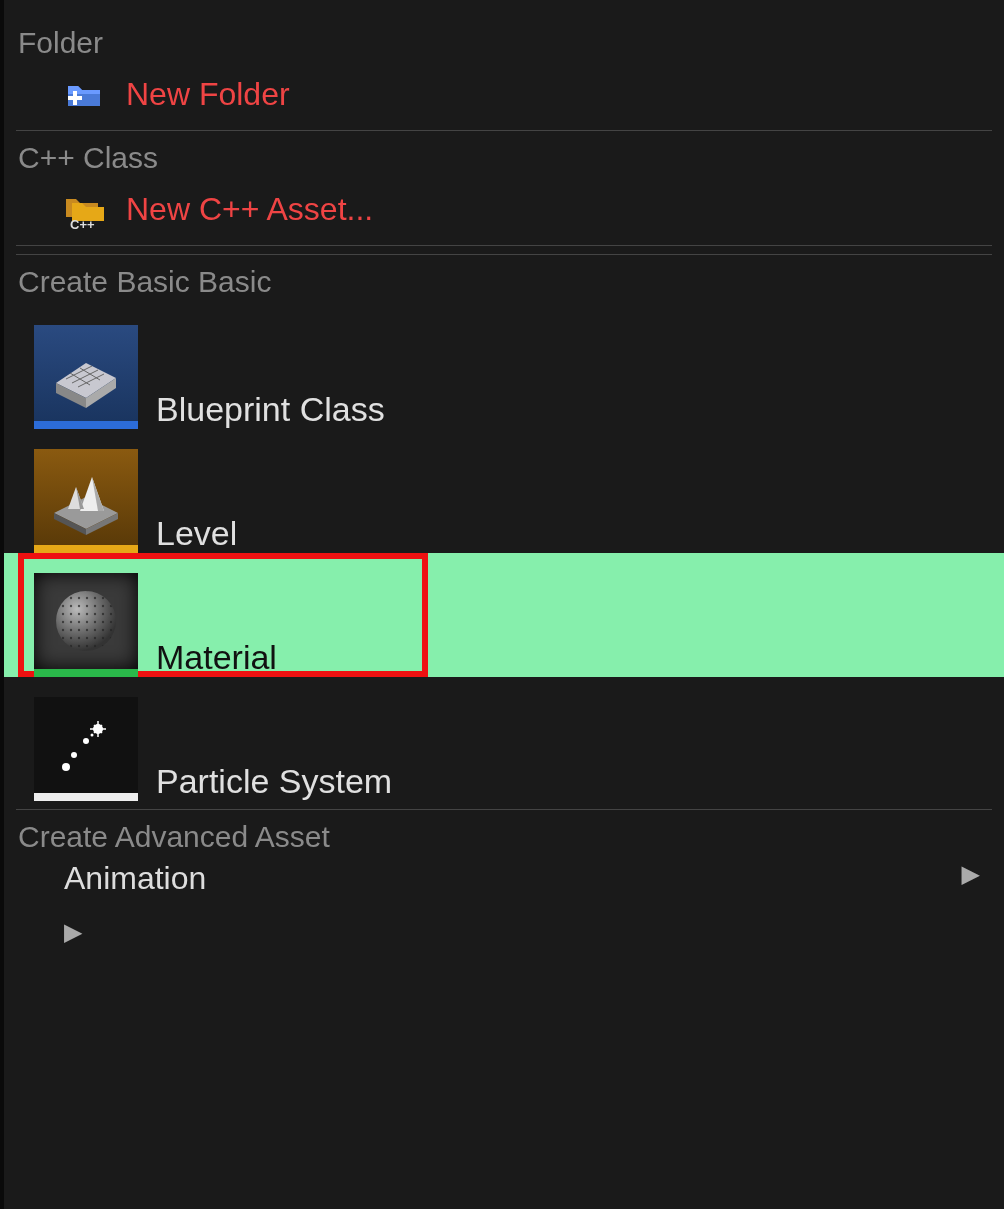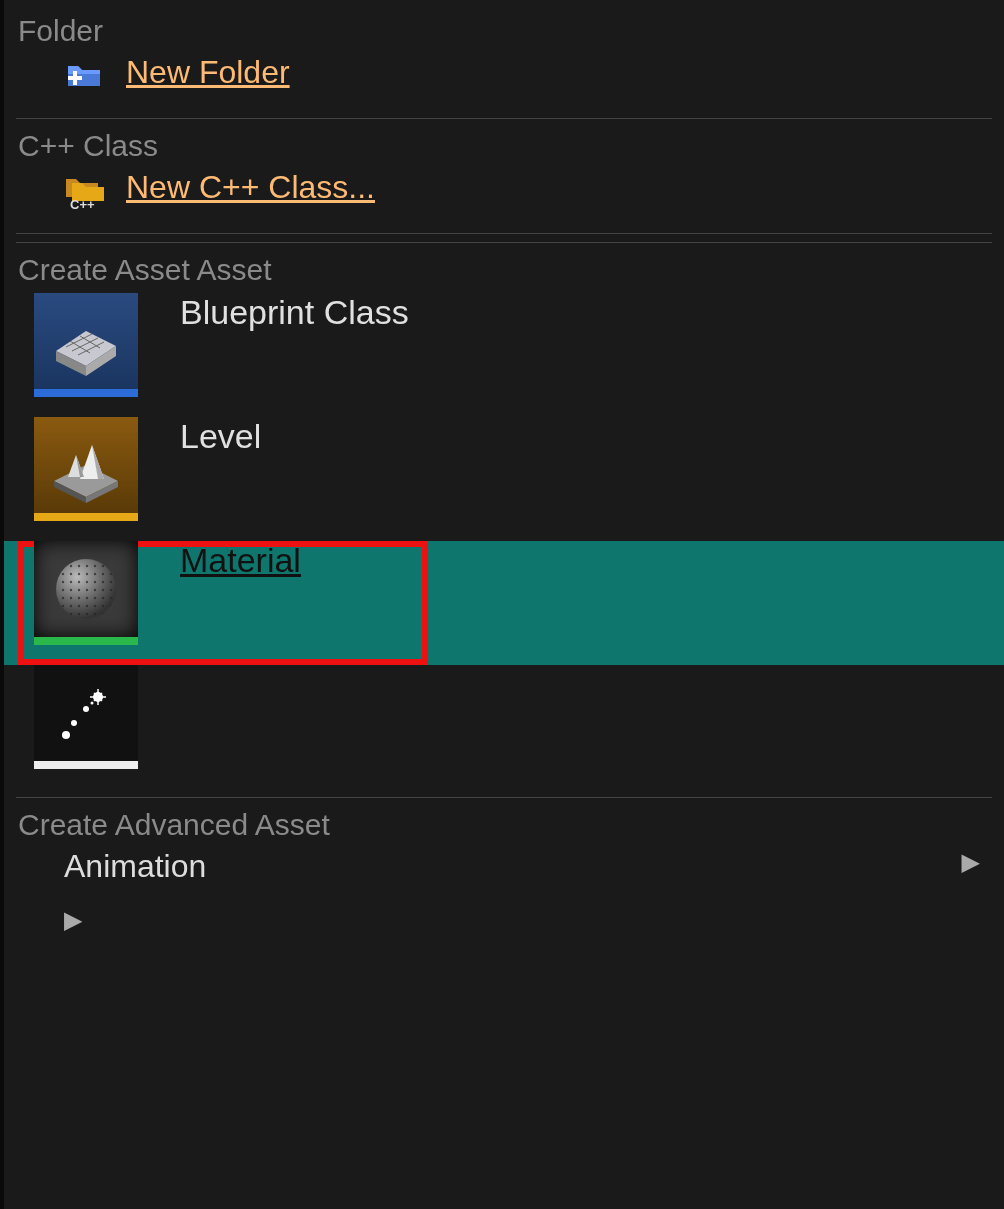--- a/index.html
+++ b/index.html
@@ -10,78 +10,77 @@
     color: #c8c8c8;
     width: 1004px;
     height: 1209px;
     overflow: hidden;
   }
   .menu {
     background: #1a1a1a;
     width: 1004px;
     height: 1209px;
     box-sizing: border-box;
-    padding-top: 8px;
+    padding-top: 20px;
     border-left: 4px solid #0a0a0a;
   }
   .section-header {
     font-size: 30px;
     color: #8a8a8a;
     padding: 6px 14px 6px 14px;
   }
   .menu-item {
     display: flex;
+    align-items: center;
     height: 56px;
     padding: 0 20px 0 60px;
-    color: #fdba74;
+    color: #ef4444;
     font-size: 32px;
     cursor: pointer;
     position: relative;
-    text-decoration: underline;
   }
   .menu-item .small-icon {
     width: 40px;
     height: 40px;
     margin-right: 22px;
     display: flex;
     align-items: center;
     justify-content: center;
     flex-shrink: 0;
   }
   .hr {
     border: none;
     border-top: 1px solid #444;
     margin: 8px 12px 4px 12px;
   }
 
   .asset-item {
     display: flex;
-    align-items: flex-start;
+    align-items: flex-end;
     height: 124px;
     padding: 0 0 0 30px;
     color: #e0e0e0;
     font-size: 34px;
     cursor: pointer;
     position: relative;
     box-sizing: border-box;
-    gap: 24px;
   }
   .asset-item .big-icon {
     width: 104px;
     height: 104px;
     margin-right: 18px;
     display: flex;
     align-items: center;
     justify-content: center;
     flex-shrink: 0;
     position: relative;
     box-sizing: border-box;
   }
   .asset-item-highlighted {
-    background: #0f766e;
+    background: #86efac;
     color: #111;
     text-decoration: underline;
   }
   .asset-item-highlighted .label {
     color: #111;
   }
   .red-outline {
     border: 6px solid #e11;
     padding-left: 24px;
     height: 124px;
@@ -156,27 +155,27 @@
 
   <div class="section-header">C++ Class</div>
   <div class="menu-item">
     <span class="small-icon">
       <svg viewBox="0 0 40 40">
         <path d="M2 10 L12 10 L16 14 L34 14 L34 28 L2 28 Z" fill="#c88a20"></path>
         <path d="M8 14 L18 14 L22 18 L40 18 L40 32 L8 32 Z" fill="#e6a817"></path>
         <text x="6" y="40" font-size="13" fill="#ddd" font-weight="bold">C++</text>
       </svg>
     </span>
-    <span class="label">New C++ Class...</span>
-  </div>
-  <hr class="hr">
-
-  <hr class="hr">
-
-  <div class="section-header">Create Asset Asset</div>
+    <span class="label">New C++ Asset...</span>
+  </div>
+  <hr class="hr">
+
+  <hr class="hr">
+
+  <div class="section-header">Create Basic Basic</div>
 
   <div class="asset-item">
     <span class="big-icon bp-icon">
       <svg viewBox="0 0 80 80">
         <polygon points="10,50 40,30 70,45 40,65" fill="#c8c8d0"></polygon>
         <polygon points="10,50 40,65 40,75 10,60" fill="#888"></polygon>
         <polygon points="70,45 40,65 40,75 70,55" fill="#aaa"></polygon>
         <line x1="20" y1="46" x2="46" y2="33" stroke="#666" stroke-width="1"></line>
         <line x1="26" y1="50" x2="52" y2="37" stroke="#666" stroke-width="1"></line>
         <line x1="32" y1="54" x2="58" y2="41" stroke="#666" stroke-width="1"></line>
@@ -228,20 +227,21 @@
       <svg viewBox="0 0 80 80">
         <circle cx="52" cy="24" r="2" fill="#fff"></circle>
         <circle cx="40" cy="36" r="3" fill="#fff"></circle>
         <circle cx="28" cy="50" r="3" fill="#fff"></circle>
         <circle cx="20" cy="62" r="4" fill="#fff"></circle>
         <circle cx="46" cy="30" r="1.5" fill="#fff"></circle>
         <path d="M48 20 L56 28 M56 20 L48 28 M52 16 L52 32 M44 24 L60 24" stroke="#fff" stroke-width="1.5"></path>
         <circle cx="52" cy="24" r="5" fill="#fff"></circle>
       </svg>
     </span>
+    <span class="label">Particle System</span>
   </div>
 
   <hr class="hr">
 
   <div class="section-header">Create Advanced Asset</div>
 
   <div class="adv-item">
     <span class="label">Animation</span>
     <span class="chev">▶</span>
   </div>

